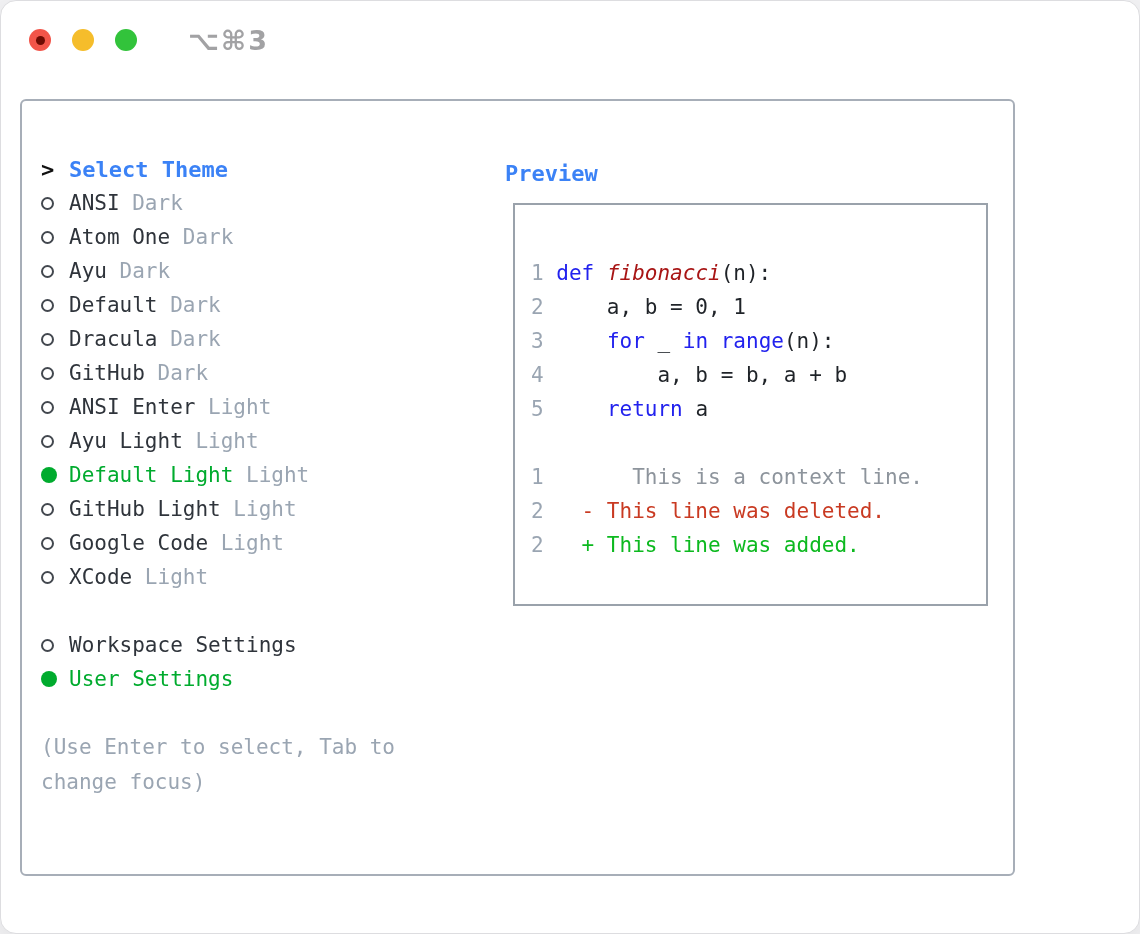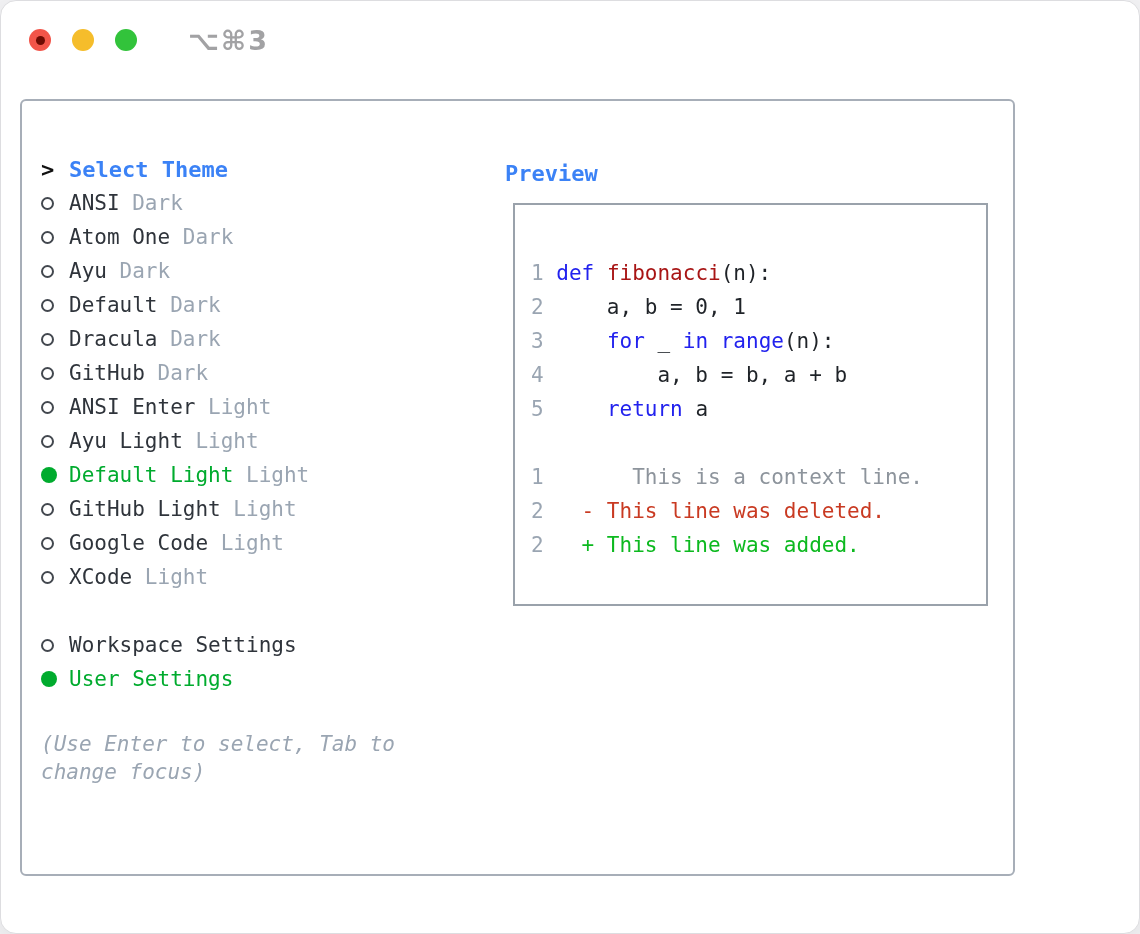--- a/index.html
+++ b/index.html
@@ -36,35 +36,35 @@
   .title-text { font-weight:bold; color:#3b82f6; font-size:22px; }
 
   .circle { width:13px; height:13px; border-radius:50%; border:2px solid #43484f; }
   .circle.sel { width:16px; height:16px; border:none; background:var(--accent-green); }
 
   .item-name { color:var(--text-dark); }
   .row.selected .item-name { color:var(--accent-green); }
   .item-variant { color:var(--muted-gray); }
 
   .apply-section { margin-top:34px; }
-  .help { margin-top:34px; max-width:400px; font-size:21px; line-height:28px;
-          color:var(--muted-gray);font-style:italic; }
+  .help { margin-top:34px; max-width:400px; font-size:21px; line-height:35px;
+          color:var(--muted-gray); }
 
   
   .preview-label-row { height:34px; display:flex; align-items:flex-end; }
   .preview-box {
     margin-top:17px; margin-left:8px; width:475px; height:403px;
     border:2px solid #9aa2ab; background:#fff; padding:51px 0 0 16px;
   }
   .pline { height:34px; display:flex; align-items:center;
            font-size:21px; white-space:pre; }
   .ln { color:var(--muted-gray); }
   .tok-plain    { color:#1f2328; }
   .tok-keyword  { color:var(--keyword-blue); }
-  .tok-function { color:var(--function-red); }
+  .tok-function { color:var(--function-red);font-style:italic; }
   .line-context { color:var(--context-gray); }
   .line-deleted { color:var(--deleted-red); }
   .line-added   { color:var(--added-green); }
 </style>
 </head>
 <body>
 
 <div class="window">
 
   <div class="titlebar">

